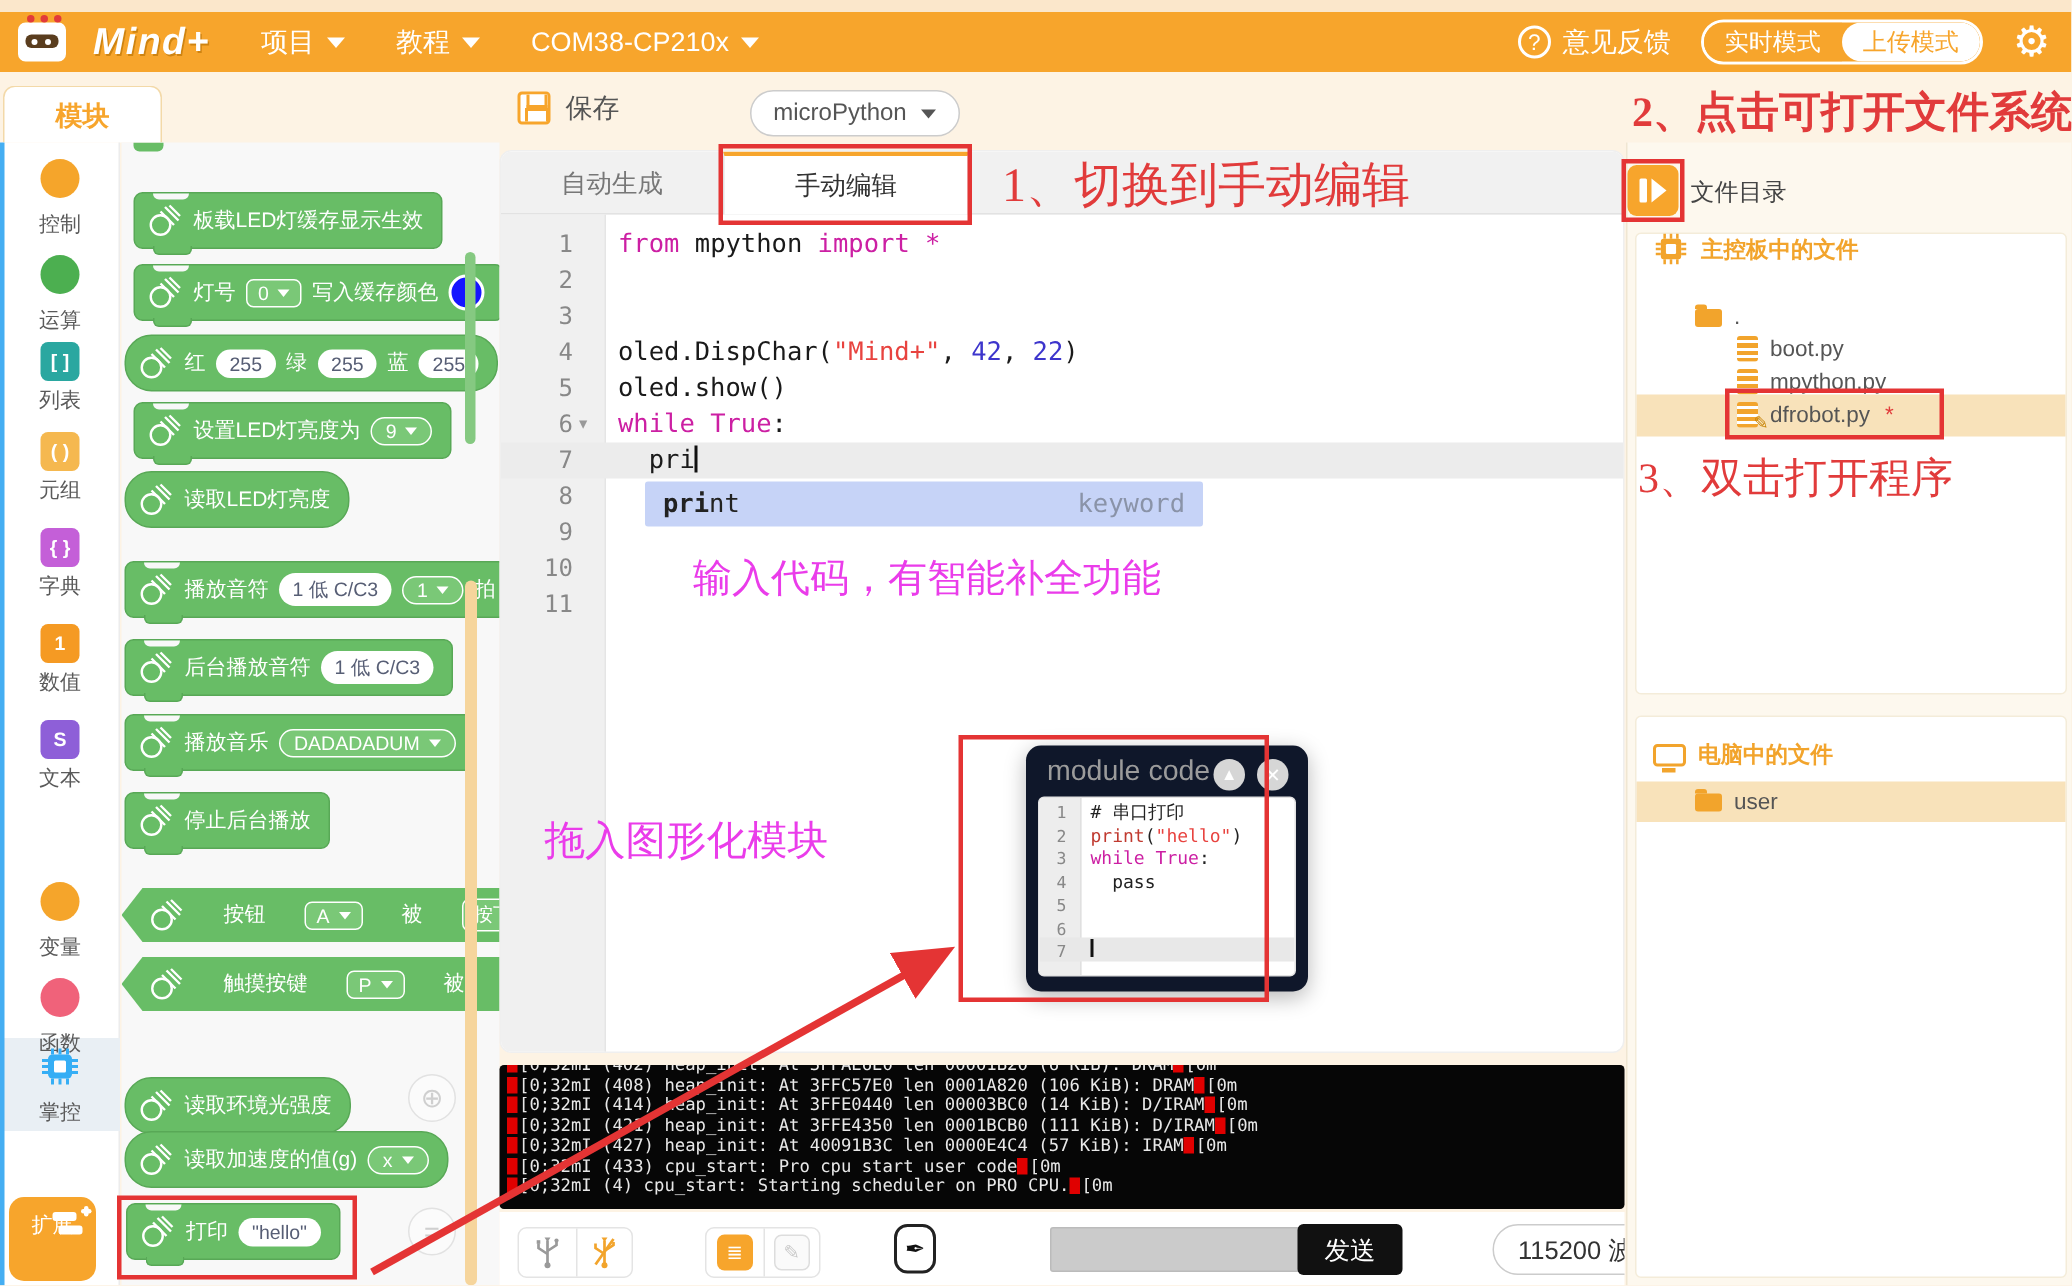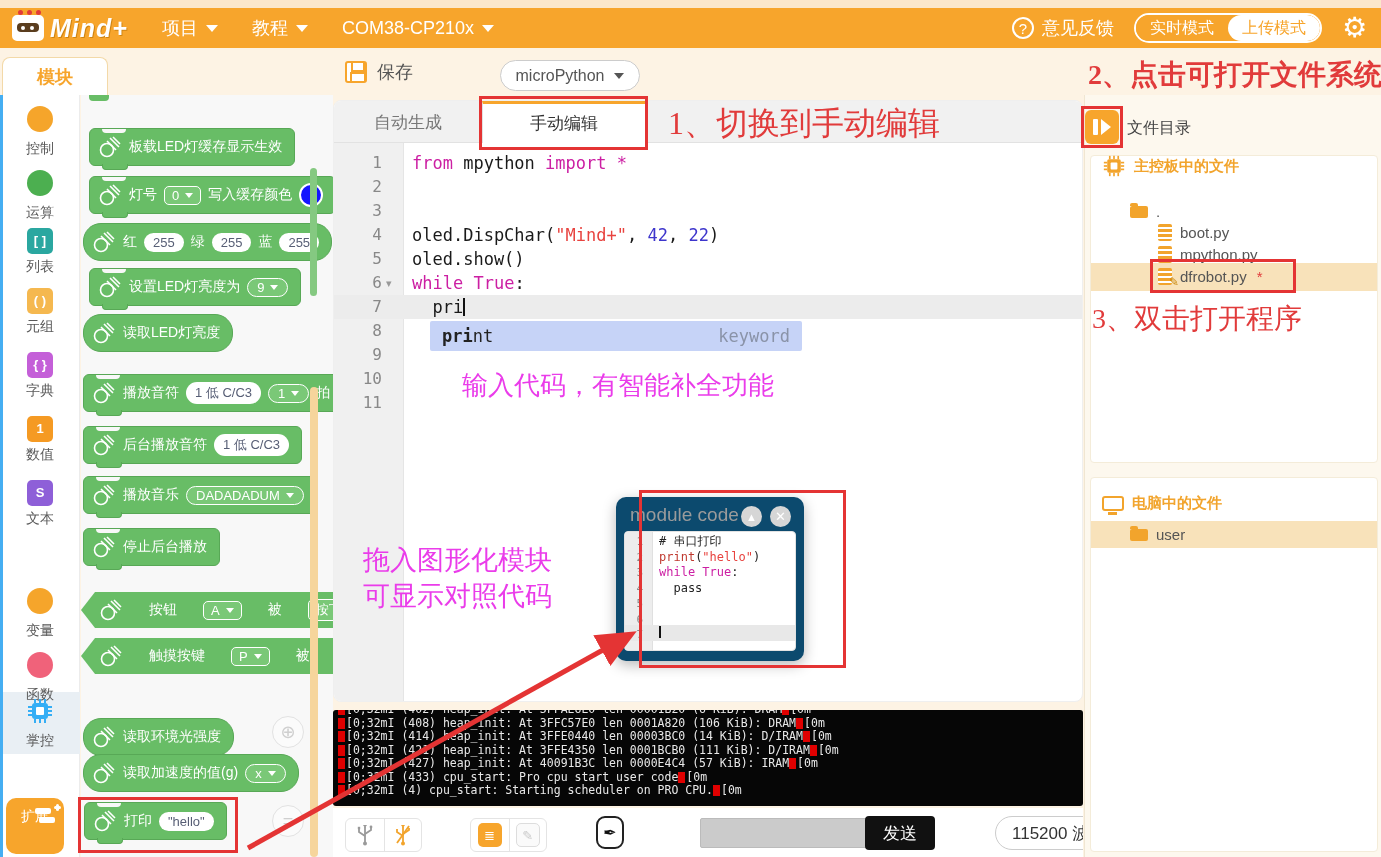--- a/index.html
+++ b/index.html
@@ -3,21 +3,21 @@
 <meta charset="utf-8">
 <style>
   * { margin:0; padding:0; box-sizing:border-box; }
   html,body { width:1381px; height:857px; }
   body { font-family:"Liberation Sans","DejaVu Sans",sans-serif; background:#fdf3e4; }
   #app { position:relative; width:1381px; height:857px; overflow:hidden; background:#fdf3e4; }
 
   
   .topstrip { position:absolute; left:0; top:0; width:1381px; height:8px; background:#fbe7cb; }
   .header { position:absolute; left:0; top:8px; width:1381px; height:40px; background:#f7a52c; display:flex; align-items:center; }
-  .logo-wrap { display:flex; align-items:center; gap:6px; margin-left:12px; }
+  .logo-wrap { display:flex; align-items:center; gap:18px; margin-left:12px; }
   .robot { position:relative; width:32px; height:26px; background:#fff; border-radius:5px; border:2px solid #fff; }
   .robot .visor { position:absolute; left:3px; top:6px; width:22px; height:9px; background:#5a3d1e; border-radius:4px; }
   .robot .eye { position:absolute; top:9px; width:4px; height:4px; border-radius:50%; background:#fff; }
   .robot .eye.l { left:7px; } .robot .eye.r { left:16px; }
   .robot .ant { position:absolute; top:-7px; width:5px; height:5px; background:#e23a3a; border-radius:50%; }
   .robot .ant.a1{ left:4px; } .robot .ant.a2{ left:13px; } .robot .ant.a3{ left:22px; }
   .logo-text { color:#fff; font-size:25px; font-weight:bold; font-style:italic; letter-spacing:1px; text-shadow:1px 1px 0 rgba(180,110,0,.6); }
   .menu-item { color:#fff; font-size:18px; margin-left:34px; display:flex; align-items:center; gap:8px; cursor:pointer; }
   .caret-down { width:0; height:0; border-left:6px solid transparent; border-right:6px solid transparent; border-top:7px solid #fff; display:inline-block; }
   .header-right { position:absolute; right:14px; top:0; height:40px; display:flex; align-items:center; gap:20px; }
@@ -88,21 +88,21 @@
   .gnum { position:absolute; left:0; width:48px; text-align:right; color:#888; font-family:"DejaVu Sans Mono",monospace; font-size:16px; height:24px; line-height:24px; }
   .fold-caret { position:absolute; left:52px; color:#999; font-size:11px; height:24px; line-height:24px; }
   .codeline { position:absolute; left:78px; font-family:"DejaVu Sans Mono",monospace; font-size:17px; height:24px; line-height:24px; color:#1a1a1a; white-space:pre; }
   .cur-line { position:absolute; left:0; width:100%; height:24px; background:#ececec; }
   .kw { color:#cc1fa3; } .str { color:#e8433f; } .num { color:#3d35cc; } .cmt { color:#38a822; } .fn { color:#c03a30; }
   .cursor-bar { display:inline-block; width:2px; height:18px; background:#111; vertical-align:-3px; }
   .autocomplete { position:absolute; left:96px; top:220px; width:372px; height:30px; background:#c6d3f7; display:flex; align-items:center; padding:0 12px; font-family:"DejaVu Sans Mono",monospace; font-size:17px; color:#222; border-radius:2px; cursor:pointer; }
   .autocomplete .kind { margin-left:auto; color:#8a93a8; }
 
   
-  .popup { position:absolute; left:616px; top:497px; width:188px; height:164px; background:#0c4a6e; border-radius:10px; box-shadow:0 4px 14px rgba(0,0,0,.28); z-index:40; }
+  .popup { position:absolute; left:684px; top:497px; width:188px; height:164px; background:#0f172a; border-radius:10px; box-shadow:0 4px 14px rgba(0,0,0,.28); z-index:40; }
   .popup-title { position:absolute; left:14px; top:7px; font-size:19px; color:#9b9b9b; }
   .pbtn { position:absolute; top:9px; width:21px; height:21px; border-radius:50%; background:#d6d6d6; color:#fff; font-size:11px; display:flex; align-items:center; justify-content:center; cursor:pointer; }
   .pbtn-up { right:42px; } .pbtn-close { right:13px; font-size:13px; }
   .mini-editor { position:absolute; left:8px; top:34px; width:172px; height:120px; background:#fff; border:1px solid #e2e2e2; border-radius:4px; overflow:hidden; font-family:"DejaVu Sans Mono",monospace; font-size:12px; }
   .mini-gutter { position:absolute; left:0; top:0; width:28px; height:100%; background:#ededed; border-right:1px solid #e0e0e0; }
   .mgnum { position:absolute; left:0; width:18px; text-align:right; color:#888; height:15.5px; line-height:15.5px; font-size:11px; }
   .mline { position:absolute; left:34px; height:15.5px; line-height:15.5px; white-space:pre; color:#222; }
   .mcur { position:absolute; left:0; width:100%; height:15.5px; background:#e8e8e8; }
 
   
@@ -473,21 +473,20 @@
     <div class="autocomplete">
       <span style="font-weight:bold;">pri</span>
         <span>nt</span>
       <span class="kind">keyword</span>
     </div>
   </div>
 
   <div class="ann" style="left:668px; top:102px; font-size:32px;">1、切换到手动编辑</div>
   <div class="ann ann-magenta" style="left:462px; top:368px; font-size:26px;">输入代码，有智能补全功能</div>
   <div class="ann ann-magenta" style="left:363px; top:542px; font-size:27px;">拖入图形化模块</div>
-  <div class="ann ann-magenta" style="left:363px; top:578px; font-size:27px;">可显示对照代码</div>
 
   <div class="popup">
     <div class="popup-title">module code</div>
     <div class="pbtn pbtn-up">▲</div>
     <div class="pbtn pbtn-close">✕</div>
     <div class="mini-editor">
       <div class="mini-gutter"></div>
       <div class="mcur" style="top:93px;"></div>
       <div class="mgnum" style="top:2px;">1</div>
       <div class="mgnum" style="top:17.5px;">2</div>

